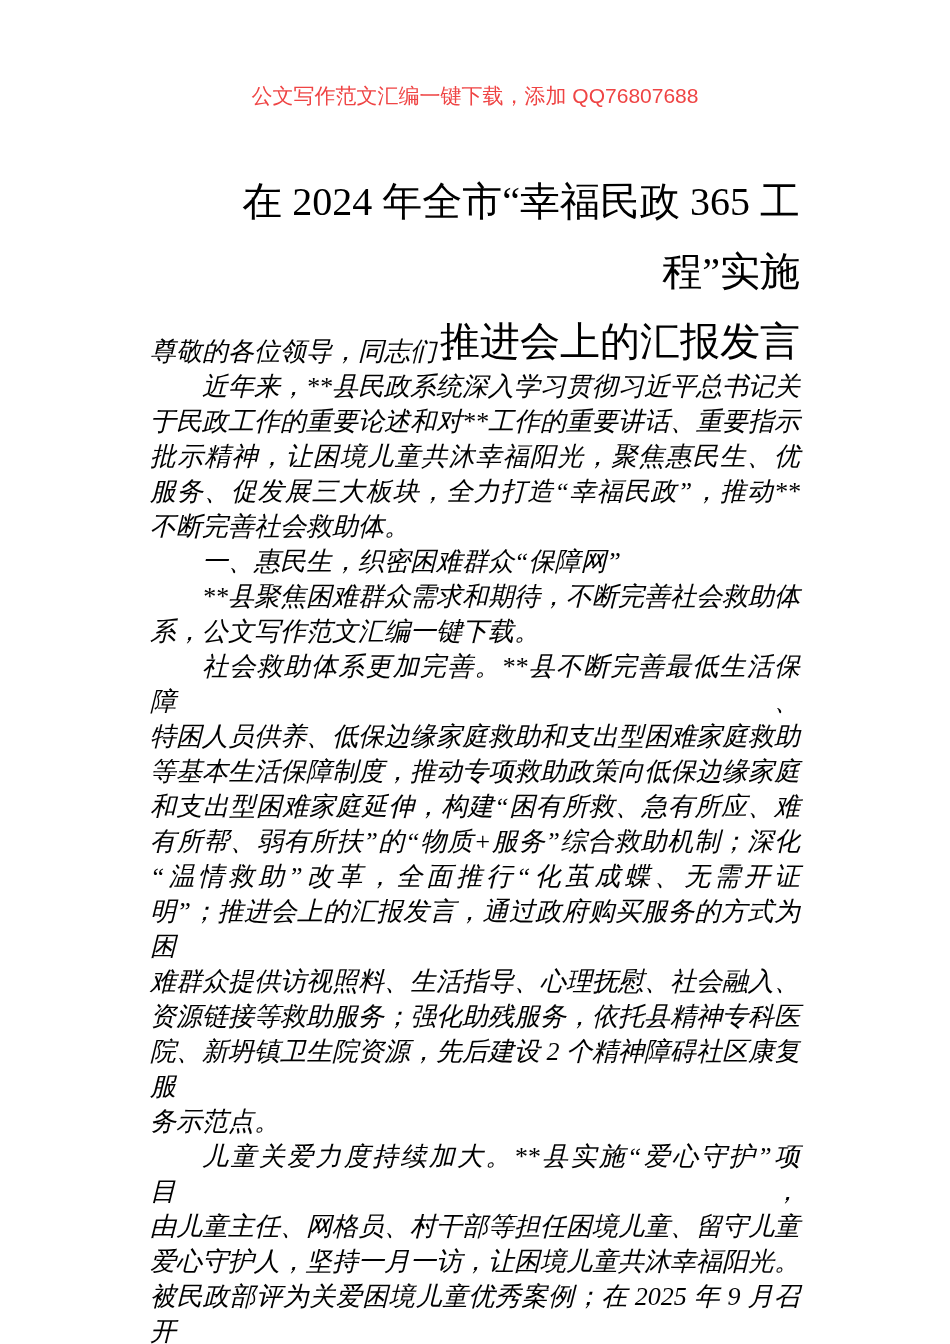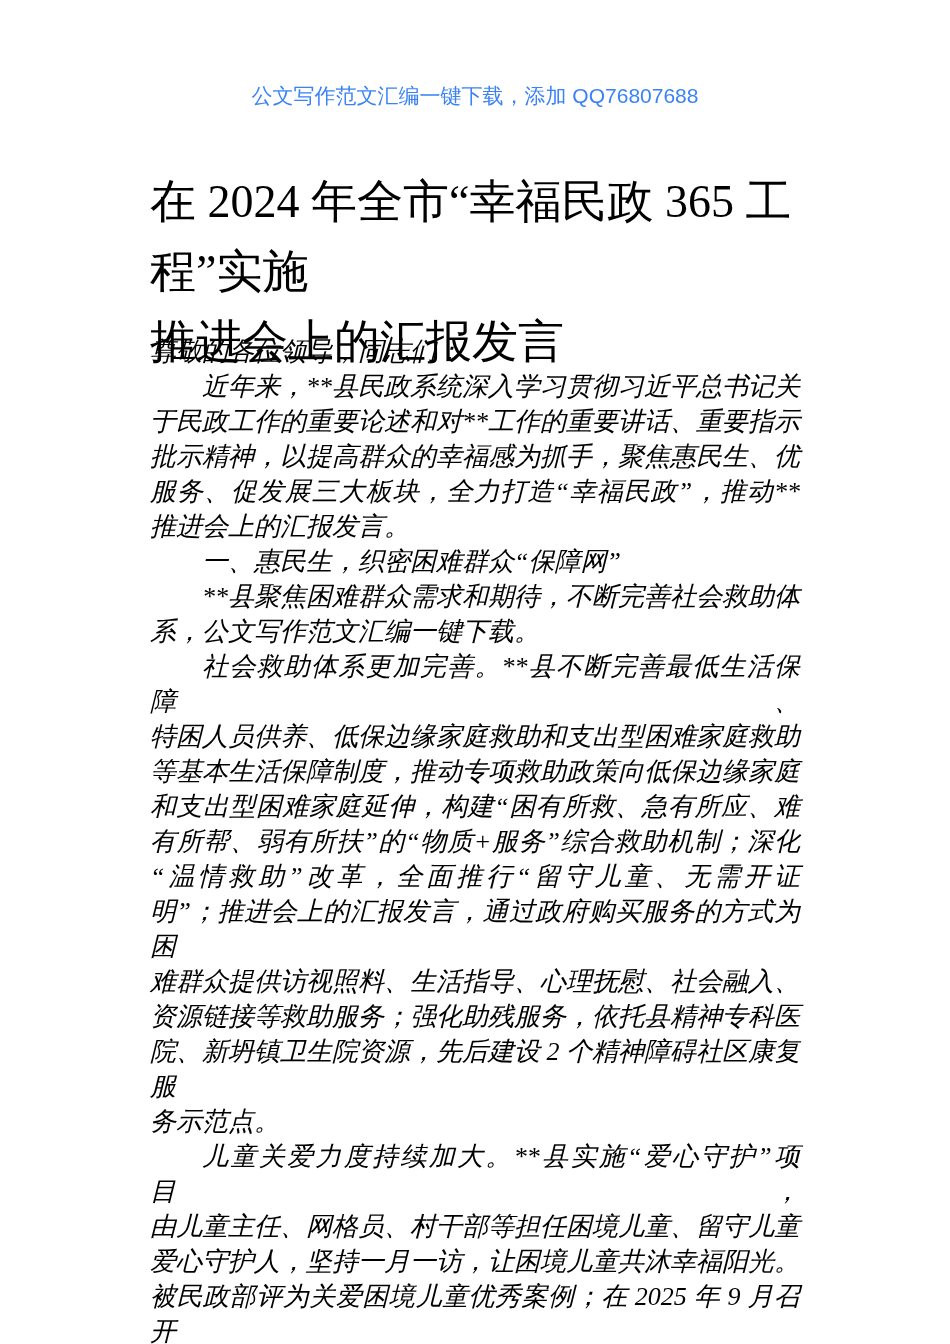--- a/index.html
+++ b/index.html
@@ -25,22 +25,22 @@
     font-size: 21px;
     line-height: 24px;
     font-family: "Liberation Sans", "DejaVu Sans", sans-serif;
   }
   .title {
     position: absolute;
     top: 167px;
     left: 150px;
     width: 650px;
     margin: 0;
-    text-align: left;
-    font-size: 46px;
+    text-align: right;
+    font-size: 40px;
     line-height: 70px;
     font-weight: normal;
   }
   .title-line {
     display: block;
   }
   .doc-body {
     position: absolute;
     top: 334px;
     left: 150px;
@@ -58,43 +58,43 @@
   }
   .line.indent {
     text-indent: 2em;
   }
 </style>
 </head>
 <body>
 
 <div class="page">
 
-  <div class="notice" style="color: #3b82f6;">公文写作范文汇编一键下载，添加 QQ76807688</div>
+  <div class="notice" style="color: #ef4444;">公文写作范文汇编一键下载，添加 QQ76807688</div>
 
   <h1 class="title">
     <span class="title-line">在 2024 年全市“幸福民政 365 工程”实施</span>
     <span class="title-line">推进会上的汇报发言</span>
   </h1>
 
   <div class="doc-body" id="doc-body">
       <div class="line">尊敬的各位领导，同志们：</div>
       <div class="line just indent">近年来，**县民政系统深入学习贯彻习近平总书记关</div>
       <div class="line just">于民政工作的重要论述和对**工作的重要讲话、重要指示</div>
-      <div class="line just">批示精神，以提高群众的幸福感为抓手，聚焦惠民生、优</div>
+      <div class="line just">批示精神，让困境儿童共沐幸福阳光，聚焦惠民生、优</div>
       <div class="line just">服务、促发展三大板块，全力打造“幸福民政”，推动**</div>
-      <div class="line">推进会上的汇报发言。</div>
+      <div class="line">不断完善社会救助体。</div>
       <div class="line indent">一、惠民生，织密困难群众“保障网”</div>
       <div class="line just indent">**县聚焦困难群众需求和期待，不断完善社会救助体</div>
       <div class="line">系，公文写作范文汇编一键下载。</div>
       <div class="line just indent">社会救助体系更加完善。**县不断完善最低生活保障、</div>
       <div class="line just">特困人员供养、低保边缘家庭救助和支出型困难家庭救助</div>
       <div class="line just">等基本生活保障制度，推动专项救助政策向低保边缘家庭</div>
       <div class="line just">和支出型困难家庭延伸，构建“困有所救、急有所应、难</div>
       <div class="line just">有所帮、弱有所扶”的“物质+服务”综合救助机制；深化</div>
-      <div class="line just">“温情救助”改革，全面推行“留守儿童、无需开证</div>
+      <div class="line just">“温情救助”改革，全面推行“化茧成蝶、无需开证</div>
       <div class="line just">明”；推进会上的汇报发言，通过政府购买服务的方式为困</div>
       <div class="line just">难群众提供访视照料、生活指导、心理抚慰、社会融入、</div>
       <div class="line just">资源链接等救助服务；强化助残服务，依托县精神专科医</div>
       <div class="line just">院、新坍镇卫生院资源，先后建设 2 个精神障碍社区康复服</div>
       <div class="line">务示范点。</div>
       <div class="line just indent">儿童关爱力度持续加大。**县实施“爱心守护”项目，</div>
       <div class="line just">由儿童主任、网格员、村干部等担任困境儿童、留守儿童</div>
       <div class="line just">爱心守护人，坚持一月一访，让困境儿童共沐幸福阳光。</div>
       <div class="line">被民政部评为关爱困境儿童优秀案例；在 2025 年 9 月召开</div>
     </div>

